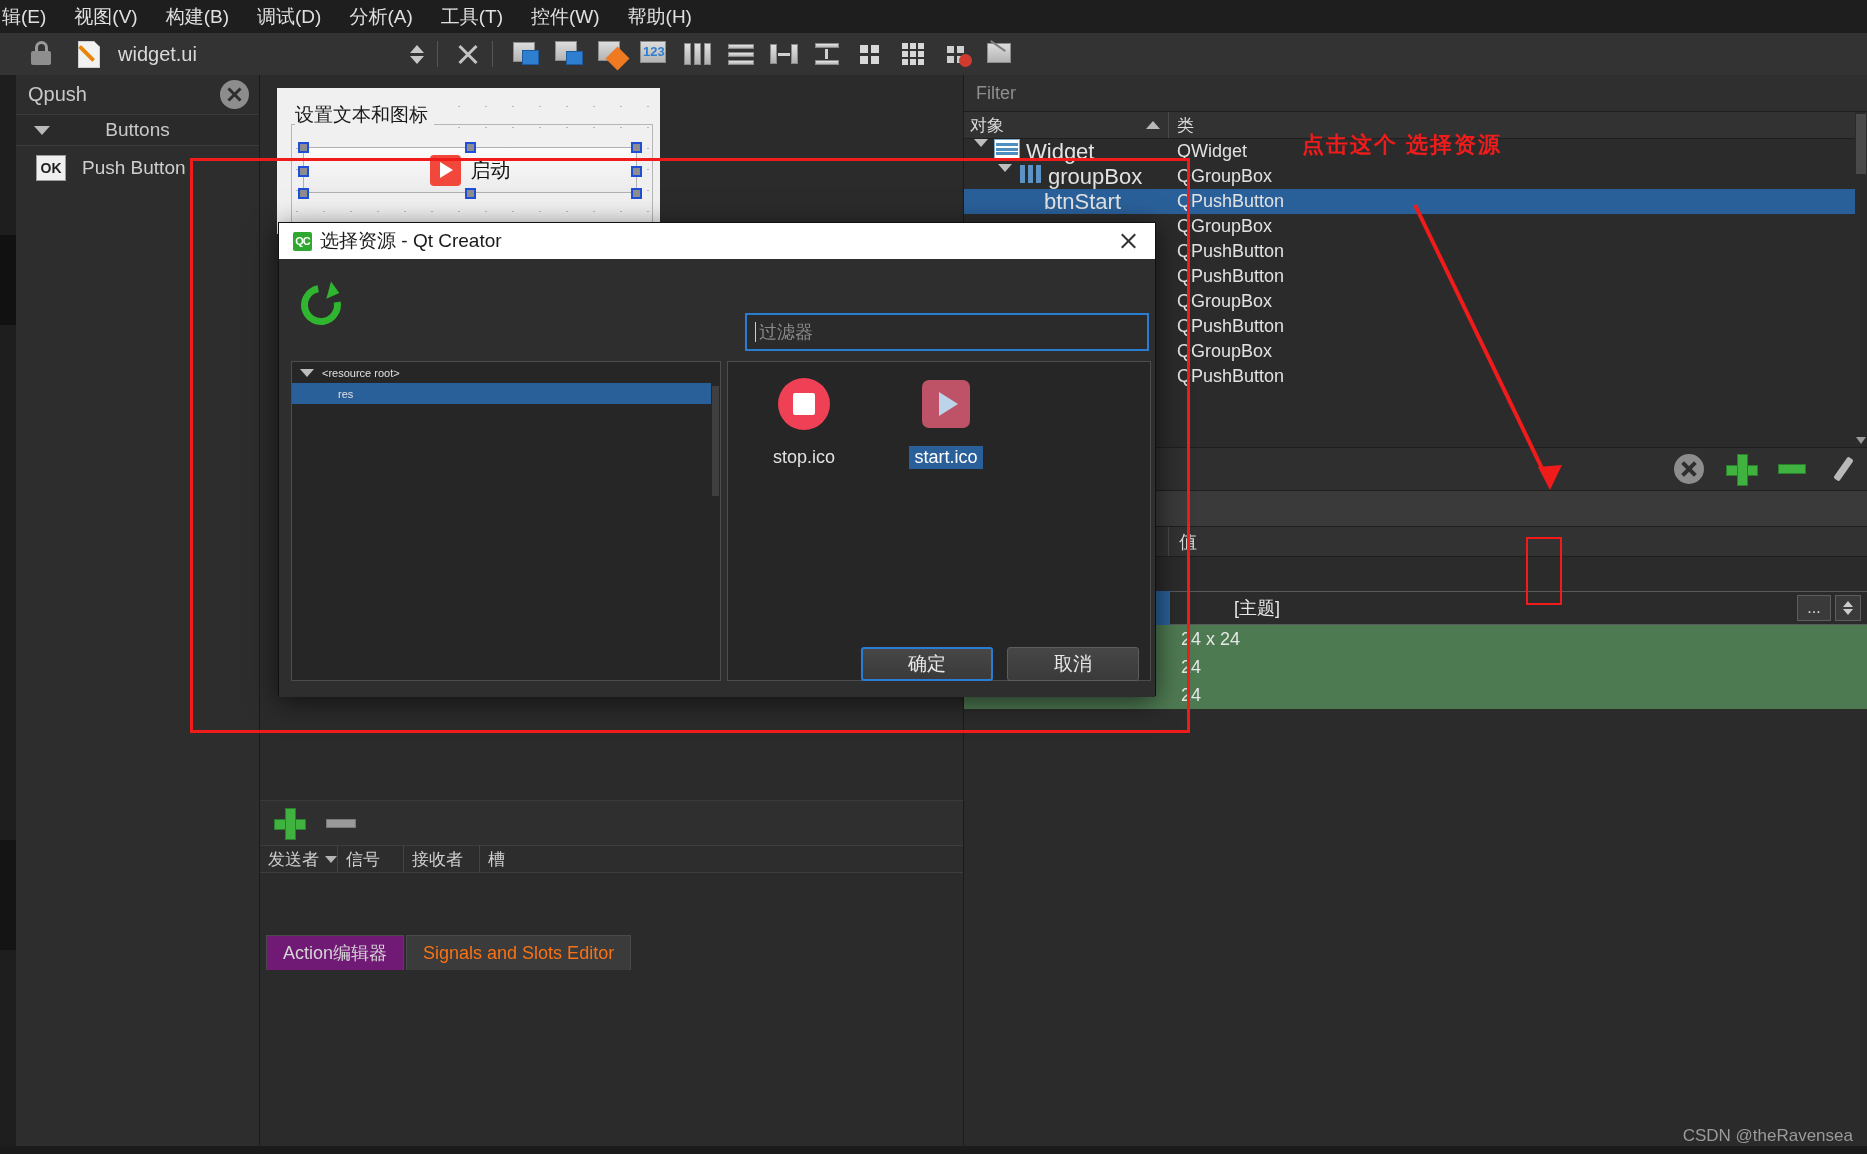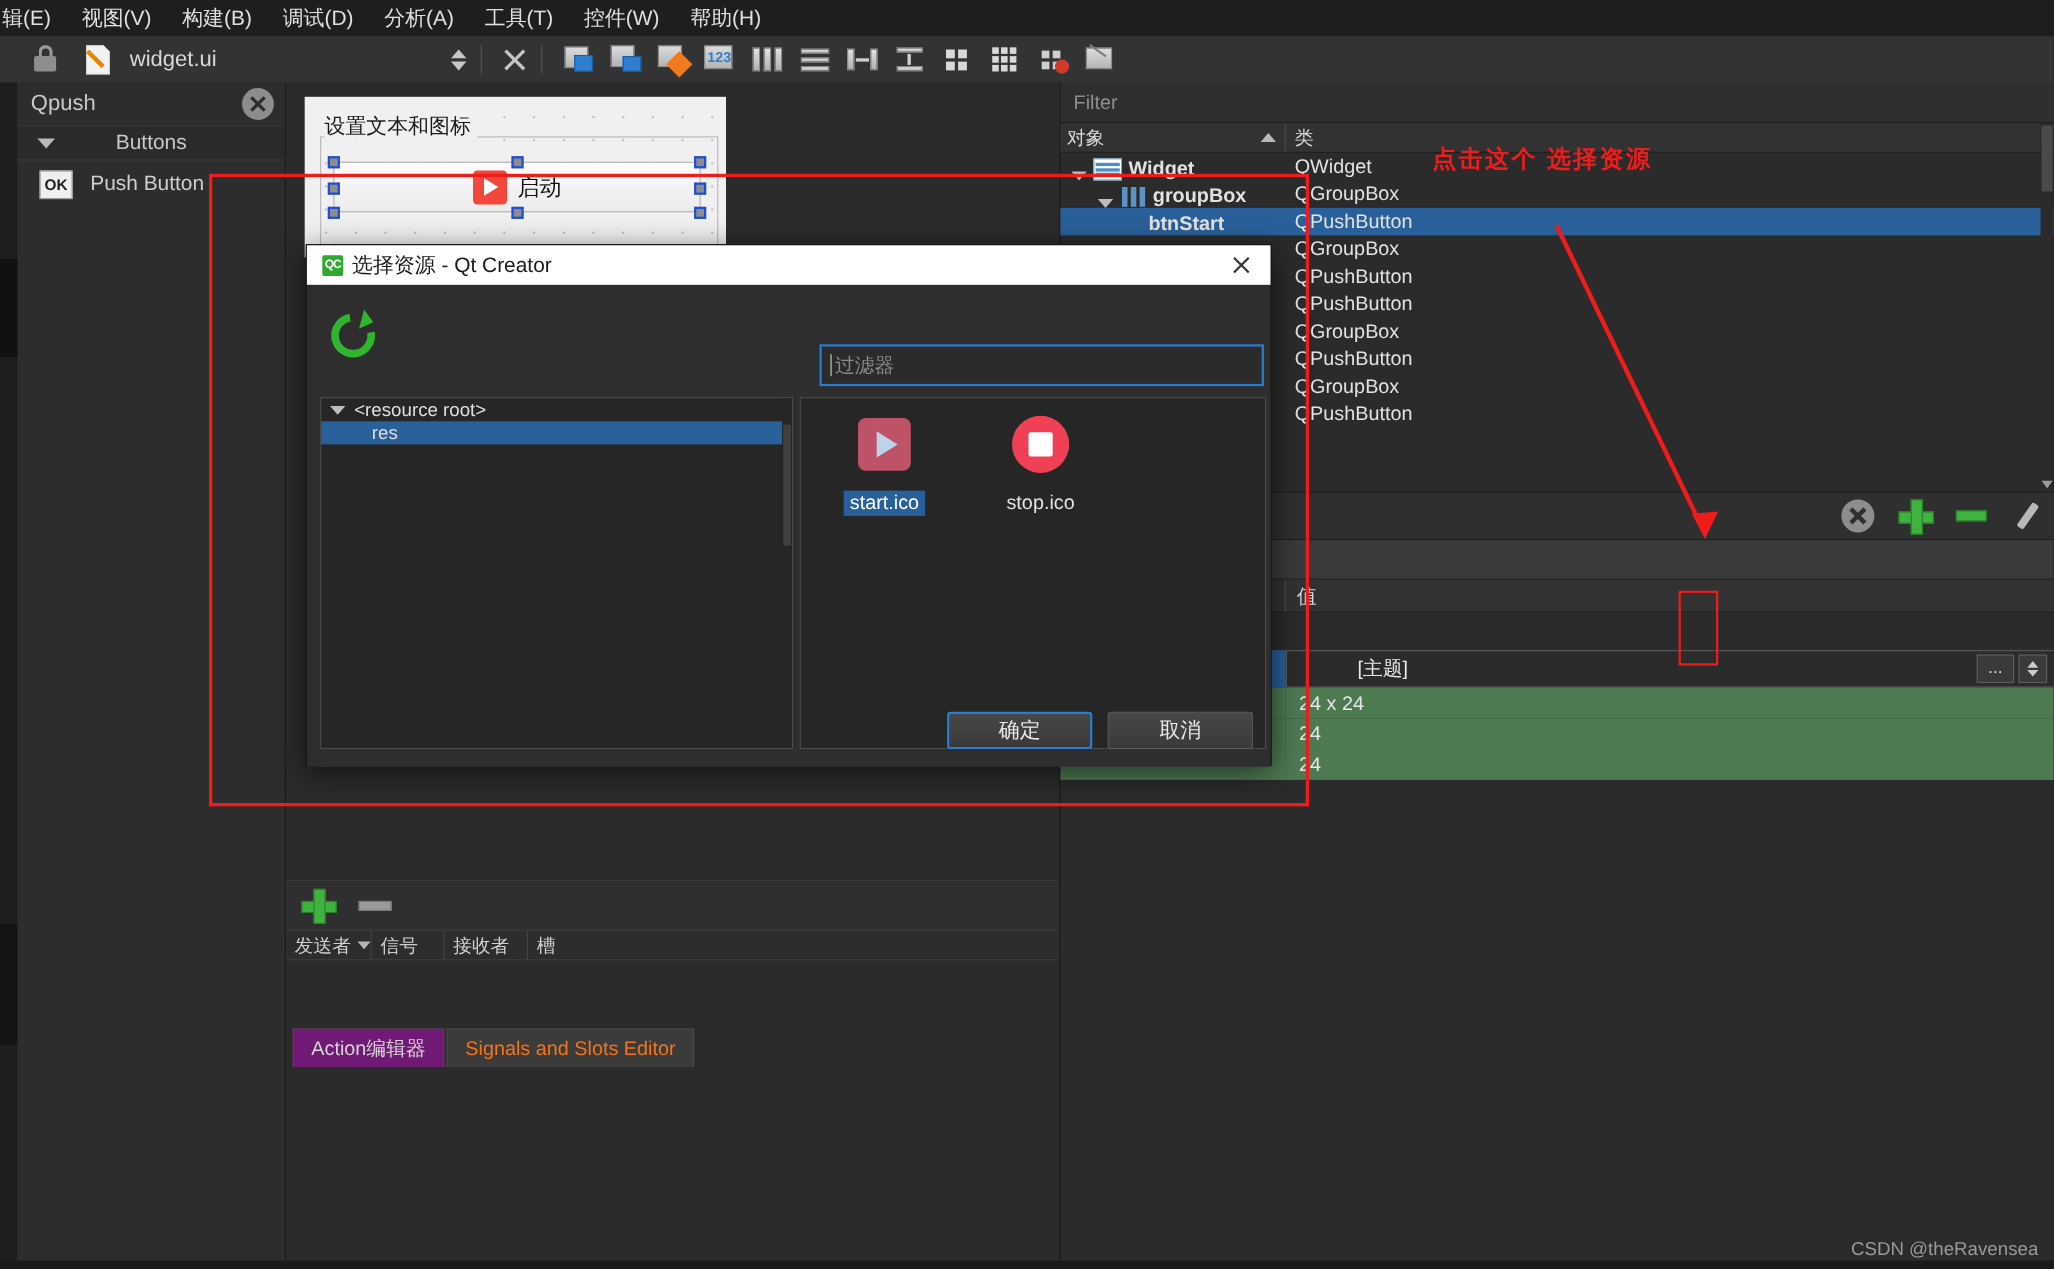--- a/index.html
+++ b/index.html
@@ -247,22 +247,22 @@
   .oi-h-cls {
     flex: 1; display: flex; align-items: center; padding-left: 8px;
     font-size: 17px; color: #dcdcdc;
   }
   .oi-rows { position: absolute; left: 0px; top: 64px; width: 904px; }
   .oi-row {
     height: 25px; display: flex; align-items: center;
   }
   .oi-row.sel { background: #2a6099; }
   .oi-obj {
-    width: 205px; display: flex; align-items: flex-end; gap: 6px;
-    font-size: 18px; color: #e2e2e2; height: 100%; font-weight: bold;
+    width: 205px; display: flex; align-items: flex-start; gap: 6px;
+    font-size: 22px; color: #e2e2e2; height: 100%;
   }
   .oi-cls { font-size: 18px; color: #e2e2e2; padding-left: 8px; }
   .tw-caret {
     width: 0; height: 0; flex: none;
     border-left: 7px solid transparent; border-right: 7px solid transparent;
     border-top: 8px solid #bdbdbd;
   }
   .icon-widget {
     width: 26px; height: 20px; flex: none; background: #ffffff; border: 1px solid #7fa9c9;
     display: flex; flex-direction: column; justify-content: space-evenly; padding: 1px;
@@ -379,21 +379,21 @@
     position: absolute; left: 466px; top: 54px; width: 404px; height: 38px;
     background: #2b2b2b; border: 2px solid #2b7dd4;
     display: flex; align-items: center; padding-left: 8px;
     font-size: 18px; color: #8a8a8a;
   }
   .dlg-filter .caret { width: 1px; height: 20px; background: #cfcfcf; margin-right: 3px; }
   .res-tree {
     position: absolute; left: 12px; top: 102px; width: 430px; height: 320px;
     background: #262626; border: 1px solid #4d4d4d;
   }
-  .rt-row { height: 21px; display: flex; align-items: center; font-size: 17px; color: #e0e0e0; }
+  .rt-row { height: 21px; display: flex; align-items: center; font-size: 11px; color: #e0e0e0; }
   .rt-row.sel { background: #2a6099; }
   .rt-caret {
     margin-left: 8px; margin-right: 8px; width: 0; height: 0;
     border-left: 7px solid transparent; border-right: 7px solid transparent;
     border-top: 8px solid #bdbdbd;
   }
   .rt-indent { margin-left: 46px; }
   .res-tree .vscroll {
     position: absolute; right: 0px; top: 0px; width: 9px; height: 100%; background: #262626;
   }
@@ -774,34 +774,34 @@
           <span class="rt-indent">res</span>
         </div>
         <div class="vscroll">
           <div class="thumb"></div>
         </div>
       </div>
 
       <div class="icon-grid">
         <div class="ig-item">
           <div class="ig-thumb">
+            <div class="ig-stop">
+                <div class="sq"></div>
+              </div>
+          </div>
+          <div class="ig-label">stop.ico</div>
+        </div>
+        <div class="ig-item">
+          <div class="ig-thumb">
             <div class="ig-start">
                 <div class="tri"></div>
               </div>
           </div>
           <div class="ig-label sel">start.ico</div>
         </div>
-        <div class="ig-item">
-          <div class="ig-thumb">
-            <div class="ig-stop">
-                <div class="sq"></div>
-              </div>
-          </div>
-          <div class="ig-label">stop.ico</div>
-        </div>
       </div>
 
       <div class="dlg-buttons">
         <div class="dbtn focus">确定</div>
         <div class="dbtn">取消</div>
       </div>
     </div>
   </div>
 
   <div class="anno-text">点击这个 选择资源</div>

